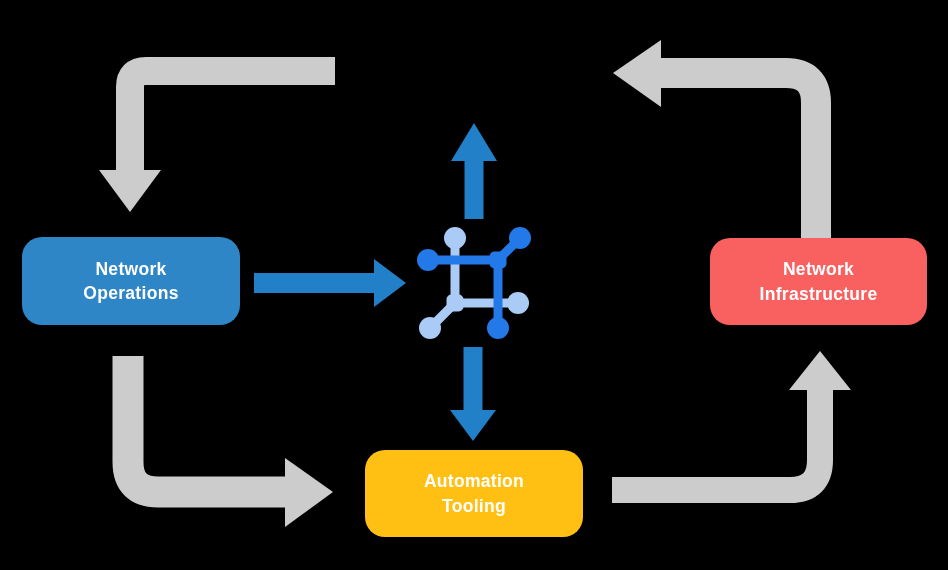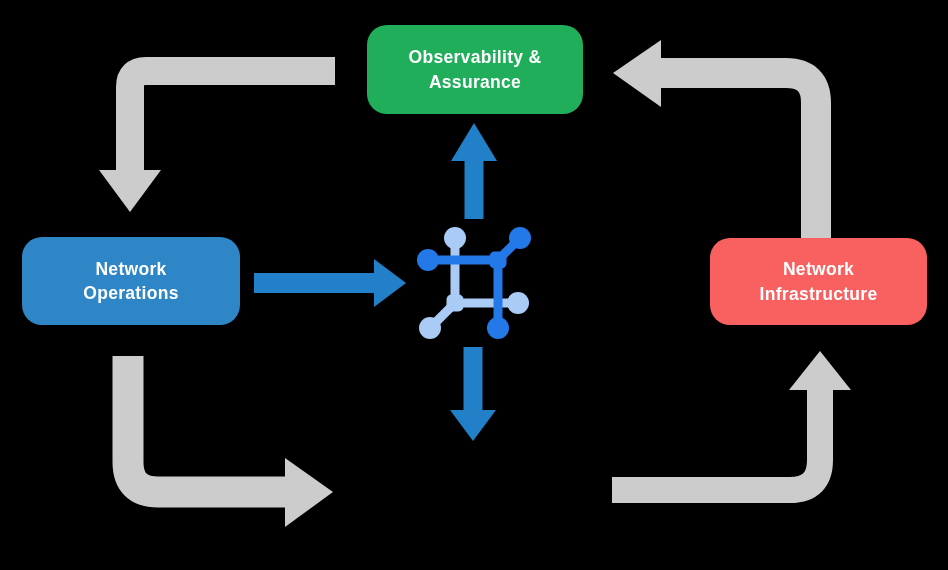--- a/index.html
+++ b/index.html
@@ -89,29 +89,29 @@
         <path d="M15 35 H83" fill="none" stroke-width="9"></path>
         <path d="M83 35 V101" fill="none" stroke-width="9"></path>
         <circle cx="83" cy="103" r="11" stroke="none"></circle>
         <path d="M83 35 L103 15" fill="none" stroke-width="9"></path>
         <circle cx="105" cy="13" r="11" stroke="none"></circle>
         <rect x="74.5" y="26.5" width="17" height="17" rx="5" stroke="none"></rect>
       </g>
     </g>
   </svg>
 
-  <div class="node node-observability">
-    <span class="node-label">Observability &amp;
-Assurance</span>
-  </div>
 
   <div class="node node-operations">
     <span class="node-label">Network
 Operations</span>
   </div>
 
   <div class="node node-infrastructure">
     <span class="node-label">Network
 Infrastructure</span>
   </div>
 
+  <div class="node node-automation">
+    <span class="node-label">Automation
+Tooling</span>
+  </div>
 
 </div>
 
 </body></html>

